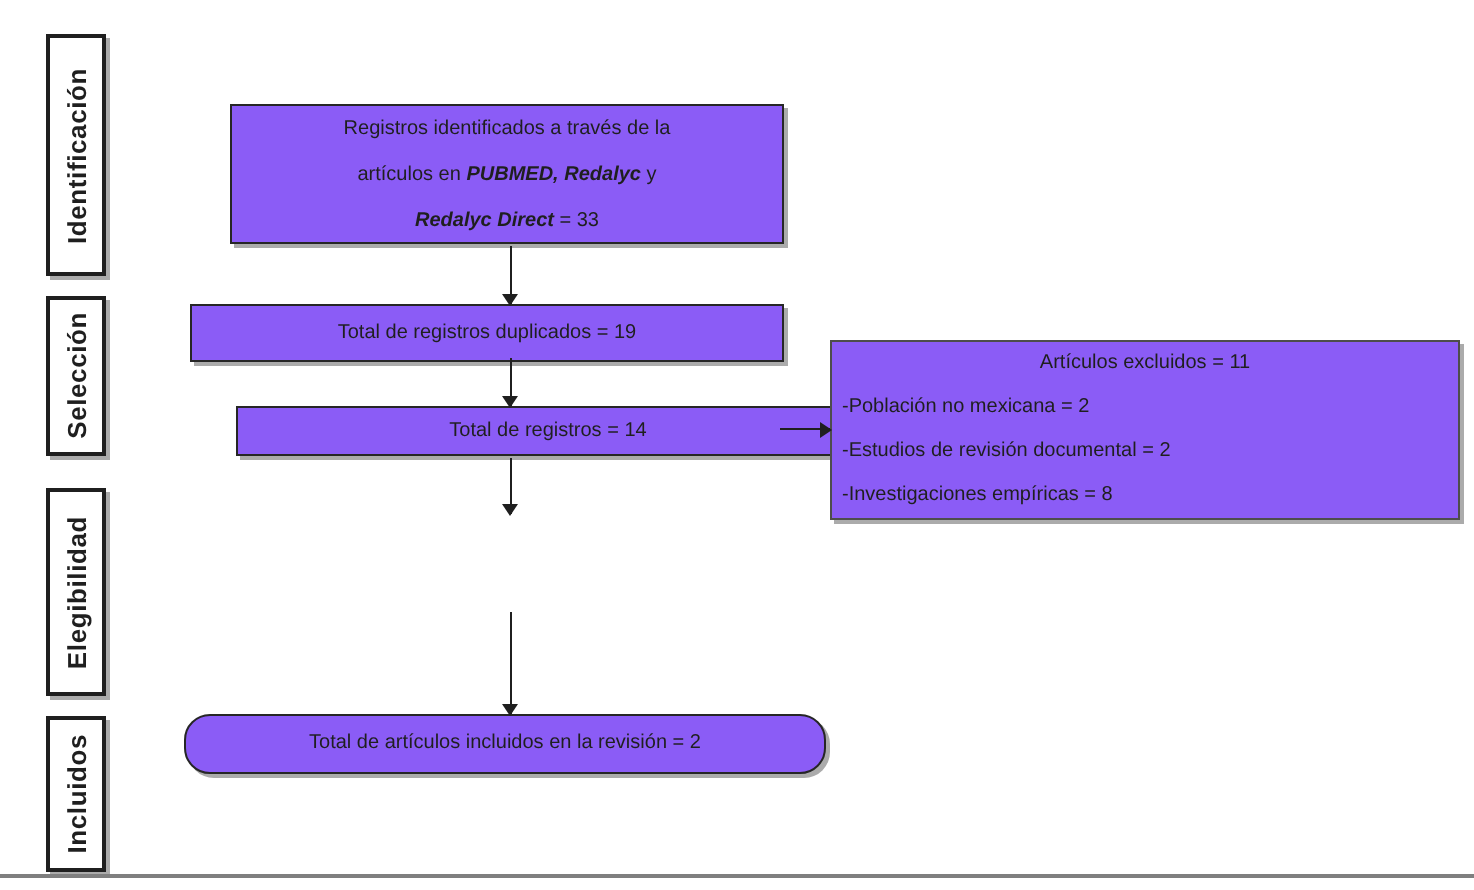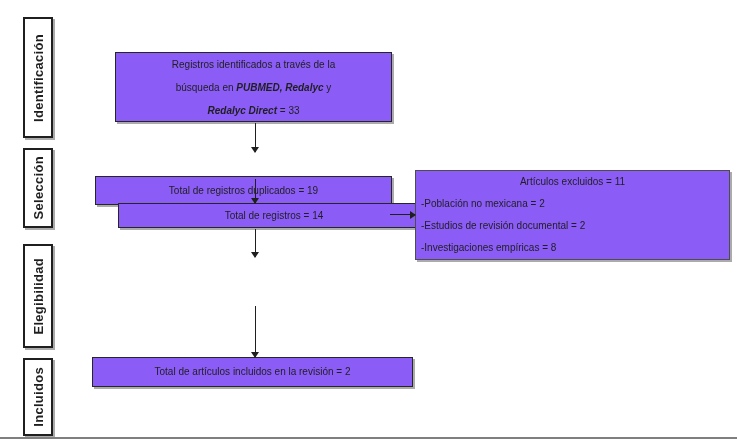--- a/index.html
+++ b/index.html
@@ -123,34 +123,34 @@
   </div>
   <div class="stage" style="top:244px; height:104px;">
     <span>Elegibilidad</span>
   </div>
   <div class="stage" style="top:358px; height:78px;">
     <span>Incluidos</span>
   </div>
 
   <div class="fbox" id="box-identified" style="left:115px; top:52px; width:277px; height:70px;">
     <div><span>Registros identificados a través de la</span></div>
-    <div><span>búsqueda en </span><span class="it">PUBMED, Redalyc</span><span> y</span></div>
+    <div><span>artículos en </span><span class="it">PUBMED, Redalyc</span><span> y</span></div>
     <div><span class="it">Redalyc Direct</span><span> = </span><span class="b">33</span></div>
   </div>
 
-  <div class="fbox" style="left:95px; top:152px; width:297px; height:29px;margin-top:24px;">
+  <div class="fbox" style="left:95px; top:152px; width:297px; height:29px;">
     <div><span>Total de registros duplicados = </span><span class="b">19</span></div>
   </div>
 
   <div class="fbox" style="left:118px; top:203px; width:312px; height:25px;">
     <div><span>Total de registros = </span><span class="b">14</span></div>
   </div>
 
 
-  <div class="fbox" style="left:92px; top:357px; width:321px; height:30px;">
+  <div class="fbox" style="left:92px; top:357px; width:321px; height:30px;border-radius:13px;">
     <div><span>Total de artículos incluidos en la revisión = </span><span class="b">2</span></div>
   </div>
 
   <div class="fbox" id="box-excluded" style="left:415px; top:170px; width:315px; height:90px;">
     <div class="title"><span>Artículos excluidos = </span><span class="b">11</span></div>
     <div>-Población no mexicana = 2</div>
     <div>-Estudios de revisión documental = 2</div>
     <div>-Investigaciones empíricas = 8</div>
   </div>
 

